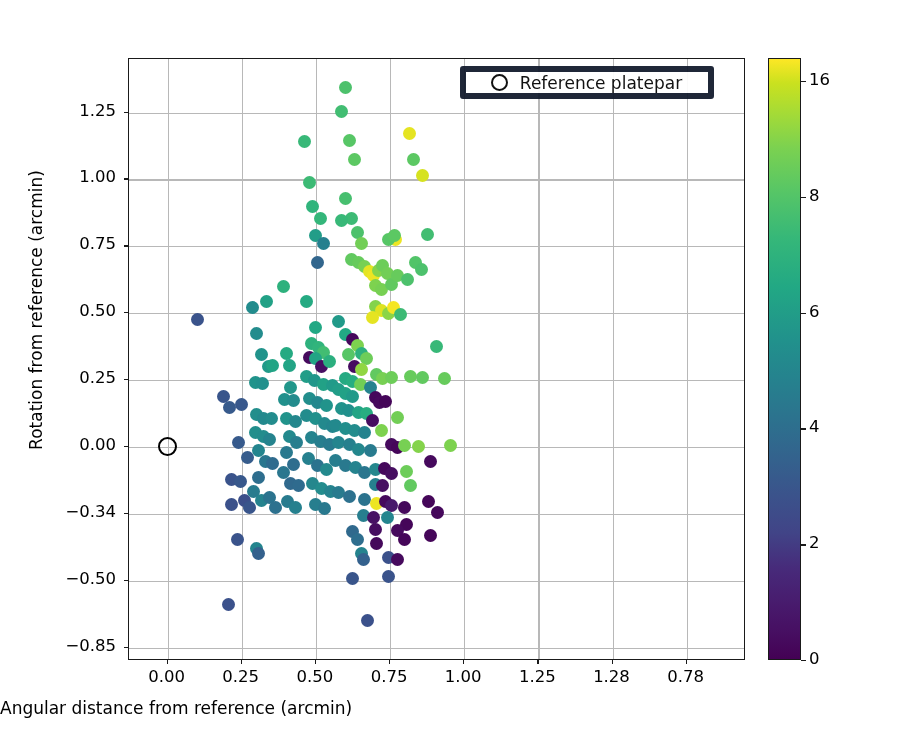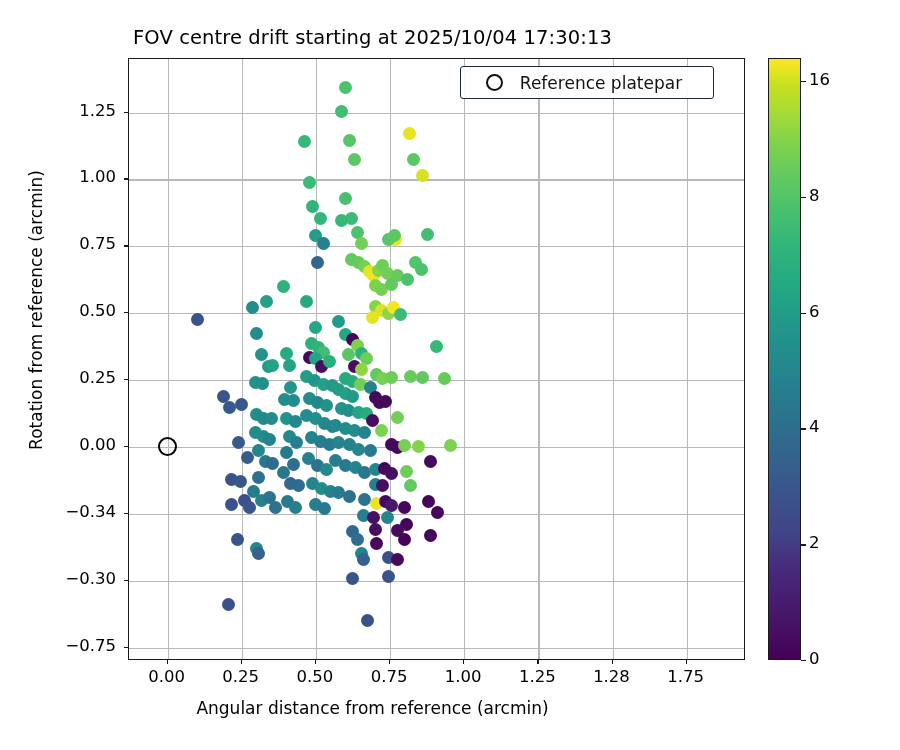--- a/index.html
+++ b/index.html
@@ -29,30 +29,30 @@
   }
 
   
   .tick{position:absolute;background:#1a1a1a;}
   .xtick{width:1.3px;height:4px;top:660px;}
   .ytick{height:1.3px;width:4px;left:124px;}
   .xticklabel{position:absolute;top:667px;font-size:16.5px;color:#000;text-align:center;width:70px;margin-left:-35px;}
   .yticklabel{position:absolute;left:0;width:116px;text-align:right;font-size:16.5px;color:#000;margin-top:-11px;}
 
   
-  #xlabel{position:absolute;left:0;top:698px;width:745px;text-align:center;font-size:17px;color:#000;}
+  #xlabel{position:absolute;left:0;top:698px;width:745px;font-size:17px;color:#000;}
   #ylabel{
     position:absolute;left:-265px;top:300px;width:602px;text-align:center;font-size:17px;color:#000;
     transform:rotate(-90deg);transform-origin:center center;
   }
 
   
   #legend{
     position:absolute;left:460px;top:66px;width:254px;height:33px;
-    background:#ffffff;border:1px solid #0f172a;border-radius:3px;
+    background:#ffffff;border:6px solid #0f172a;border-radius:3px;
     display:flex;align-items:center;box-sizing:border-box;opacity:.93;
   }
   #legend-marker{
     width:17px;height:17px;border:2px solid #000;border-radius:50%;
     margin-left:25px;background:transparent;box-sizing:border-box;flex:none;
   }
   #legend-label{flex:1;text-align:center;font-size:17px;color:#000;padding-right:14px;}
 
   
   #colorbar-wrap{position:absolute;left:768px;top:58px;width:33px;height:602px;}
@@ -65,21 +65,20 @@
       #cae11f 96%, #fde725 100%);
   }
   .cbtick{position:absolute;left:801px;width:5px;height:1.3px;background:#1a1a1a;}
   .cbticklabel{position:absolute;left:809px;font-size:16.5px;color:#000;margin-top:-11px;}
 </style>
 </head>
 <body>
 
 <div id="root">
 
-  <div id="chart-title">FOV centre drift starting at 2025/10/04 17:30:13</div>
 
   <div id="plot-frame">
     <div id="grid-layer">
         <div class="gridline v" style="left: 38.5625px;"></div>
         <div class="gridline v" style="left: 112.721px;"></div>
         <div class="gridline v" style="left: 186.88px;"></div>
         <div class="gridline v" style="left: 261.038px;"></div>
         <div class="gridline v" style="left: 335.197px;"></div>
         <div class="gridline v" style="left: 409.356px;"></div>
         <div class="gridline v" style="left: 483.514px;"></div>
@@ -324,25 +323,25 @@
       <div class="xticklabel" style="left: 314.88px;">0.50</div>
       <div class="tick xtick" style="left: 389.038px;"></div>
       <div class="xticklabel" style="left: 389.038px;">0.75</div>
       <div class="tick xtick" style="left: 463.197px;"></div>
       <div class="xticklabel" style="left: 463.197px;">1.00</div>
       <div class="tick xtick" style="left: 537.356px;"></div>
       <div class="xticklabel" style="left: 537.356px;">1.25</div>
       <div class="tick xtick" style="left: 611.514px;"></div>
       <div class="xticklabel" style="left: 611.514px;">1.28</div>
       <div class="tick xtick" style="left: 685.673px;"></div>
-      <div class="xticklabel" style="left: 685.673px;">1.75</div>
+      <div class="xticklabel" style="left: 685.673px;">0.78</div>
       <div class="tick ytick" style="top: 646.622px;"></div>
-      <div class="yticklabel" style="top: 646.622px;">−0.75</div>
+      <div class="yticklabel" style="top: 646.622px;">−0.85</div>
       <div class="tick ytick" style="top: 579.733px;"></div>
-      <div class="yticklabel" style="top: 579.733px;">−0.30</div>
+      <div class="yticklabel" style="top: 579.733px;">−0.50</div>
       <div class="tick ytick" style="top: 512.844px;"></div>
       <div class="yticklabel" style="top: 512.844px;">−0.34</div>
       <div class="tick ytick" style="top: 445.956px;"></div>
       <div class="yticklabel" style="top: 445.956px;">0.00</div>
       <div class="tick ytick" style="top: 379.067px;"></div>
       <div class="yticklabel" style="top: 379.067px;">0.25</div>
       <div class="tick ytick" style="top: 312.178px;"></div>
       <div class="yticklabel" style="top: 312.178px;">0.50</div>
       <div class="tick ytick" style="top: 245.289px;"></div>
       <div class="yticklabel" style="top: 245.289px;">0.75</div>

